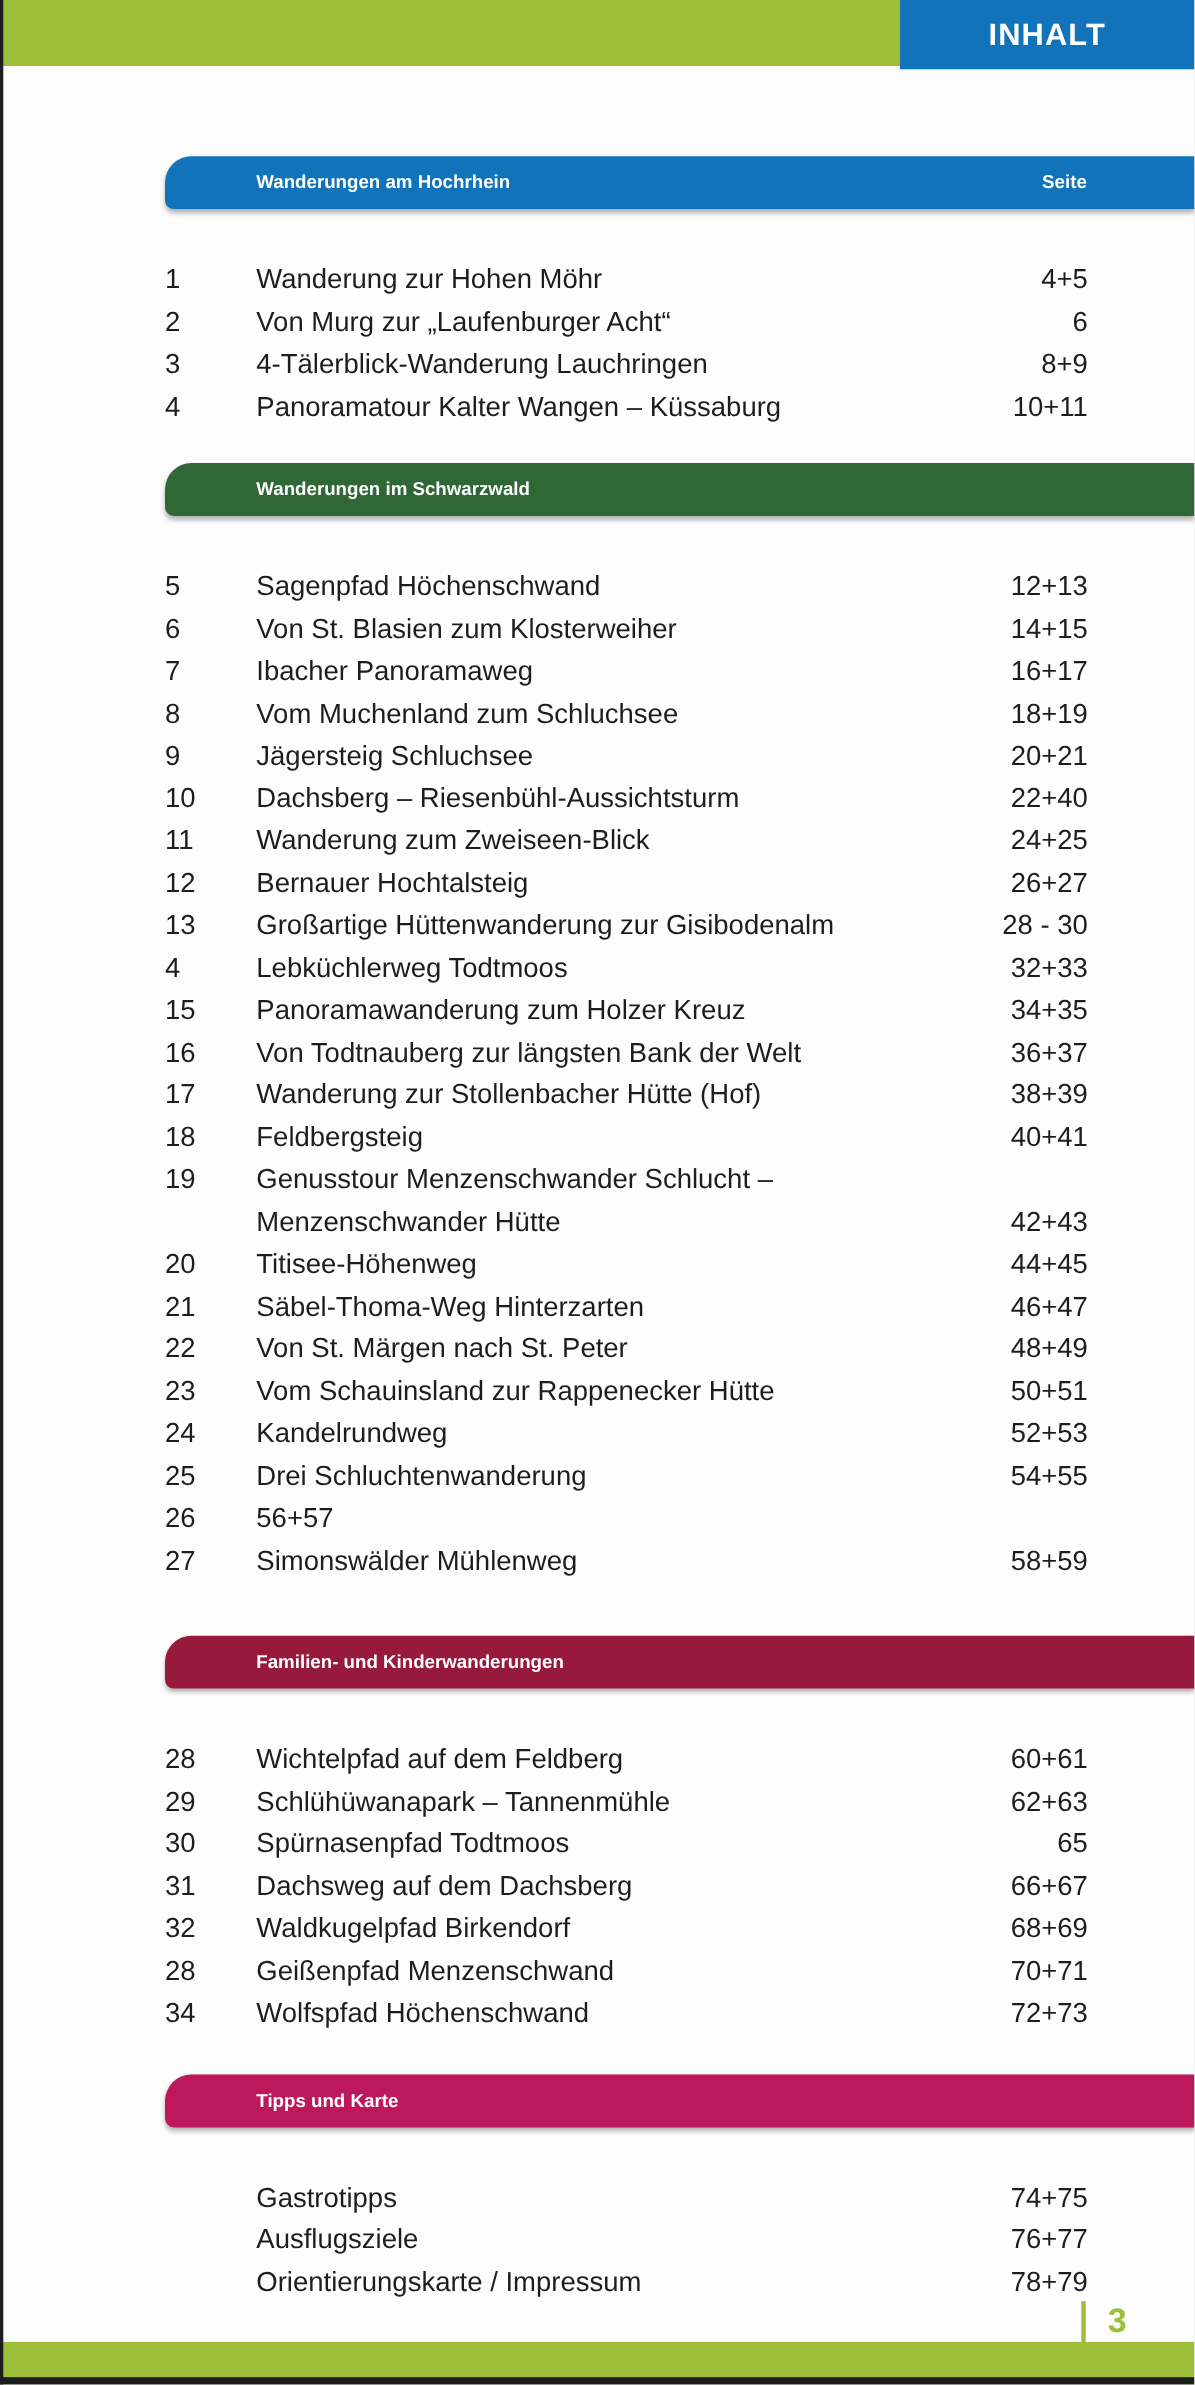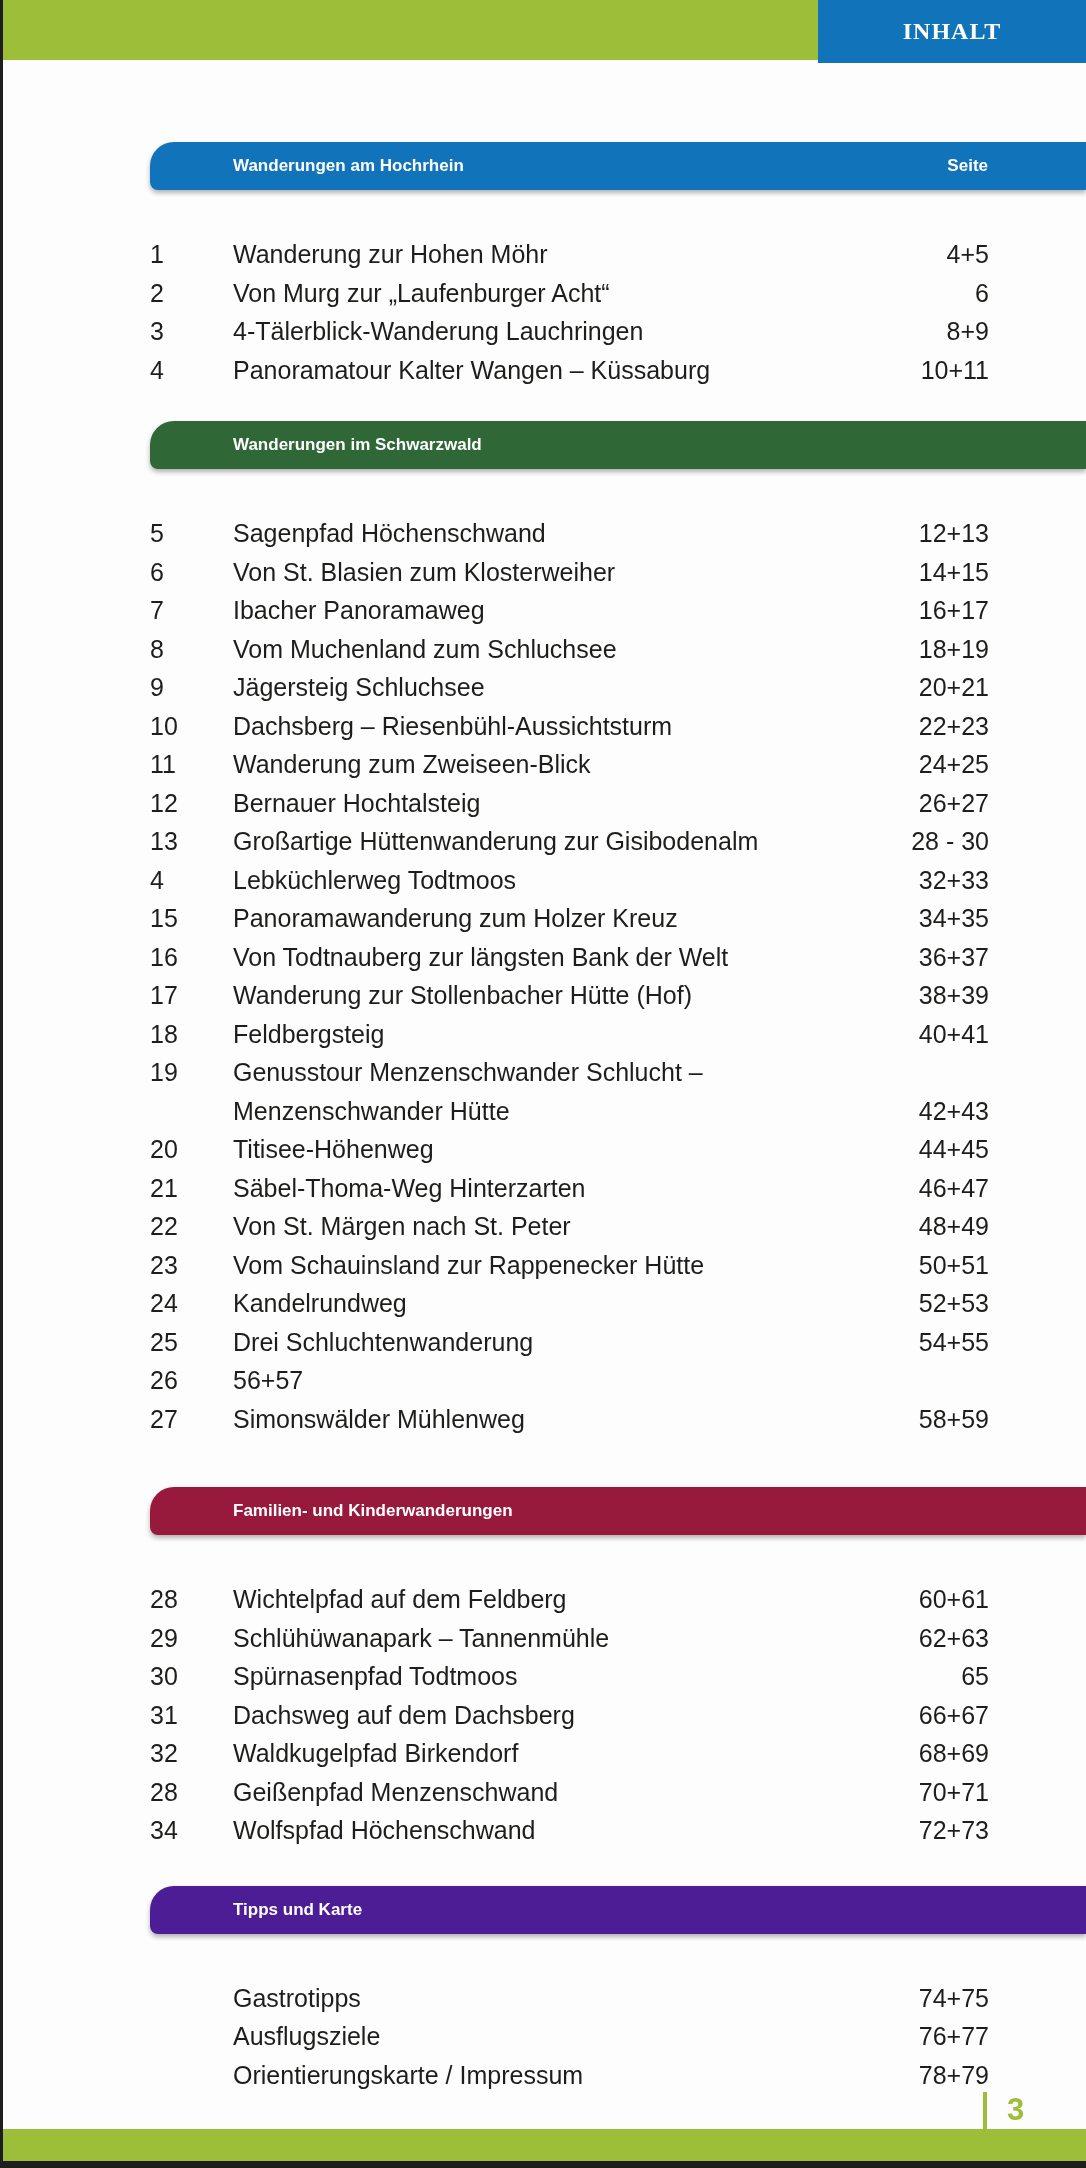--- a/index.html
+++ b/index.html
@@ -9,21 +9,21 @@
     font-family:"Liberation Sans", sans-serif;
     color:#1d1d1b;
   }
   
   .left-edge  { position:absolute; left:0; top:0; bottom:0; width:3px; background:#1e1e1e; z-index:9; }
   .bottom-dark{ position:absolute; left:0; right:0; top:2161px; bottom:0; background:#1e1e1e; z-index:8; }
   
   .top-lime { position:absolute; top:0; left:0; width:818px; height:60px; }
   .top-tab  { position:absolute; top:0; left:818px; right:0; height:63px;
               display:flex; align-items:center; justify-content:center;
-              color:#fff; font-weight:700; font-size:24px; letter-spacing:1px;font-family:Liberation Serif, serif; }
+              color:#fff; font-weight:700; font-size:28px; letter-spacing:1px; }
   
   .content { position:absolute; left:150px; right:0; top:0; }
   .bar {
     height:48px; border-radius:24px 0 0 8px;
     display:flex; align-items:center; justify-content:space-between;
     padding:0 98px 0 83px; box-sizing:border-box;
     color:#fff; font-weight:700; font-size:17px;
     box-shadow:0 3px 5px rgba(0,0,0,0.30);
   }
   .bar-title { white-space:nowrap; }
@@ -142,21 +142,21 @@
       <span class="t2"></span>
     </span>
     <span class="pages">20+21</span>
   </div>
           <div class="row">
     <span class="num">10</span>
     <span class="titles">
       <span class="t1">Dachsberg – Riesenbühl-Aussichtsturm</span>
       <span class="t2"></span>
     </span>
-    <span class="pages">22+23</span>
+    <span class="pages">22+40</span>
   </div>
           <div class="row">
     <span class="num">11</span>
     <span class="titles">
       <span class="t1">Wanderung zum Zweiseen-Blick</span>
       <span class="t2"></span>
     </span>
     <span class="pages">24+25</span>
   </div>
           <div class="row">
@@ -344,21 +344,21 @@
     <span class="titles">
       <span class="t1">Wolfspfad Höchenschwand</span>
       <span class="t2"></span>
     </span>
     <span class="pages">72+73</span>
   </div>
         </div>
     </section>
 
     <section id="sec4">
-      <div class="bar" style="background: #4c1d95;">
+      <div class="bar" style="background: #be185d;">
         <span class="bar-title">Tipps und Karte</span>
       </div>
       <div class="rows">
           <div class="row">
     <span class="num"></span>
     <span class="titles">
       <span class="t1">Gastrotipps</span>
       <span class="t2"></span>
     </span>
     <span class="pages">74+75</span>

